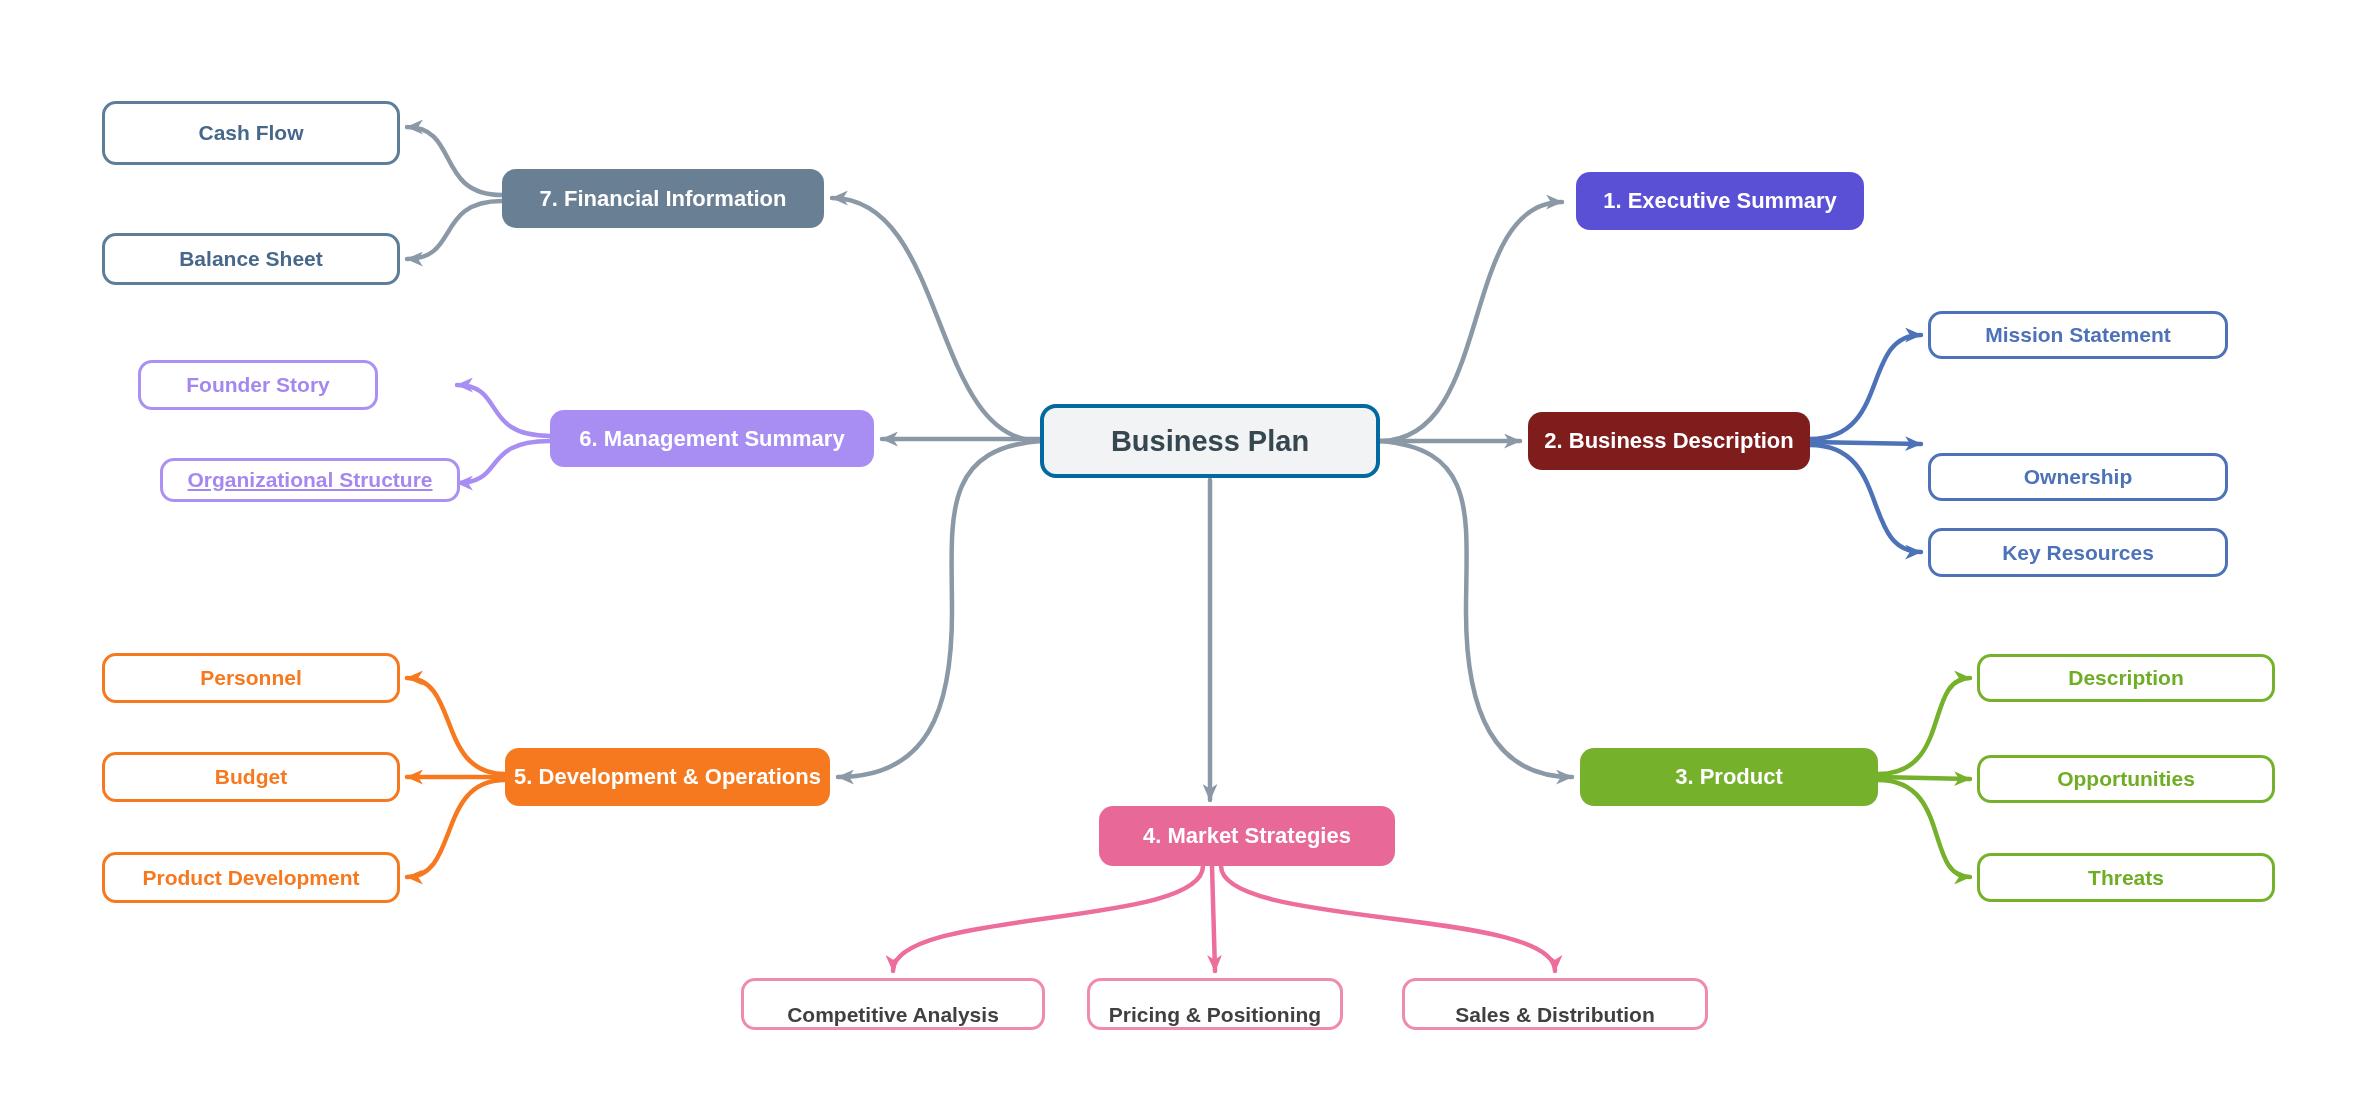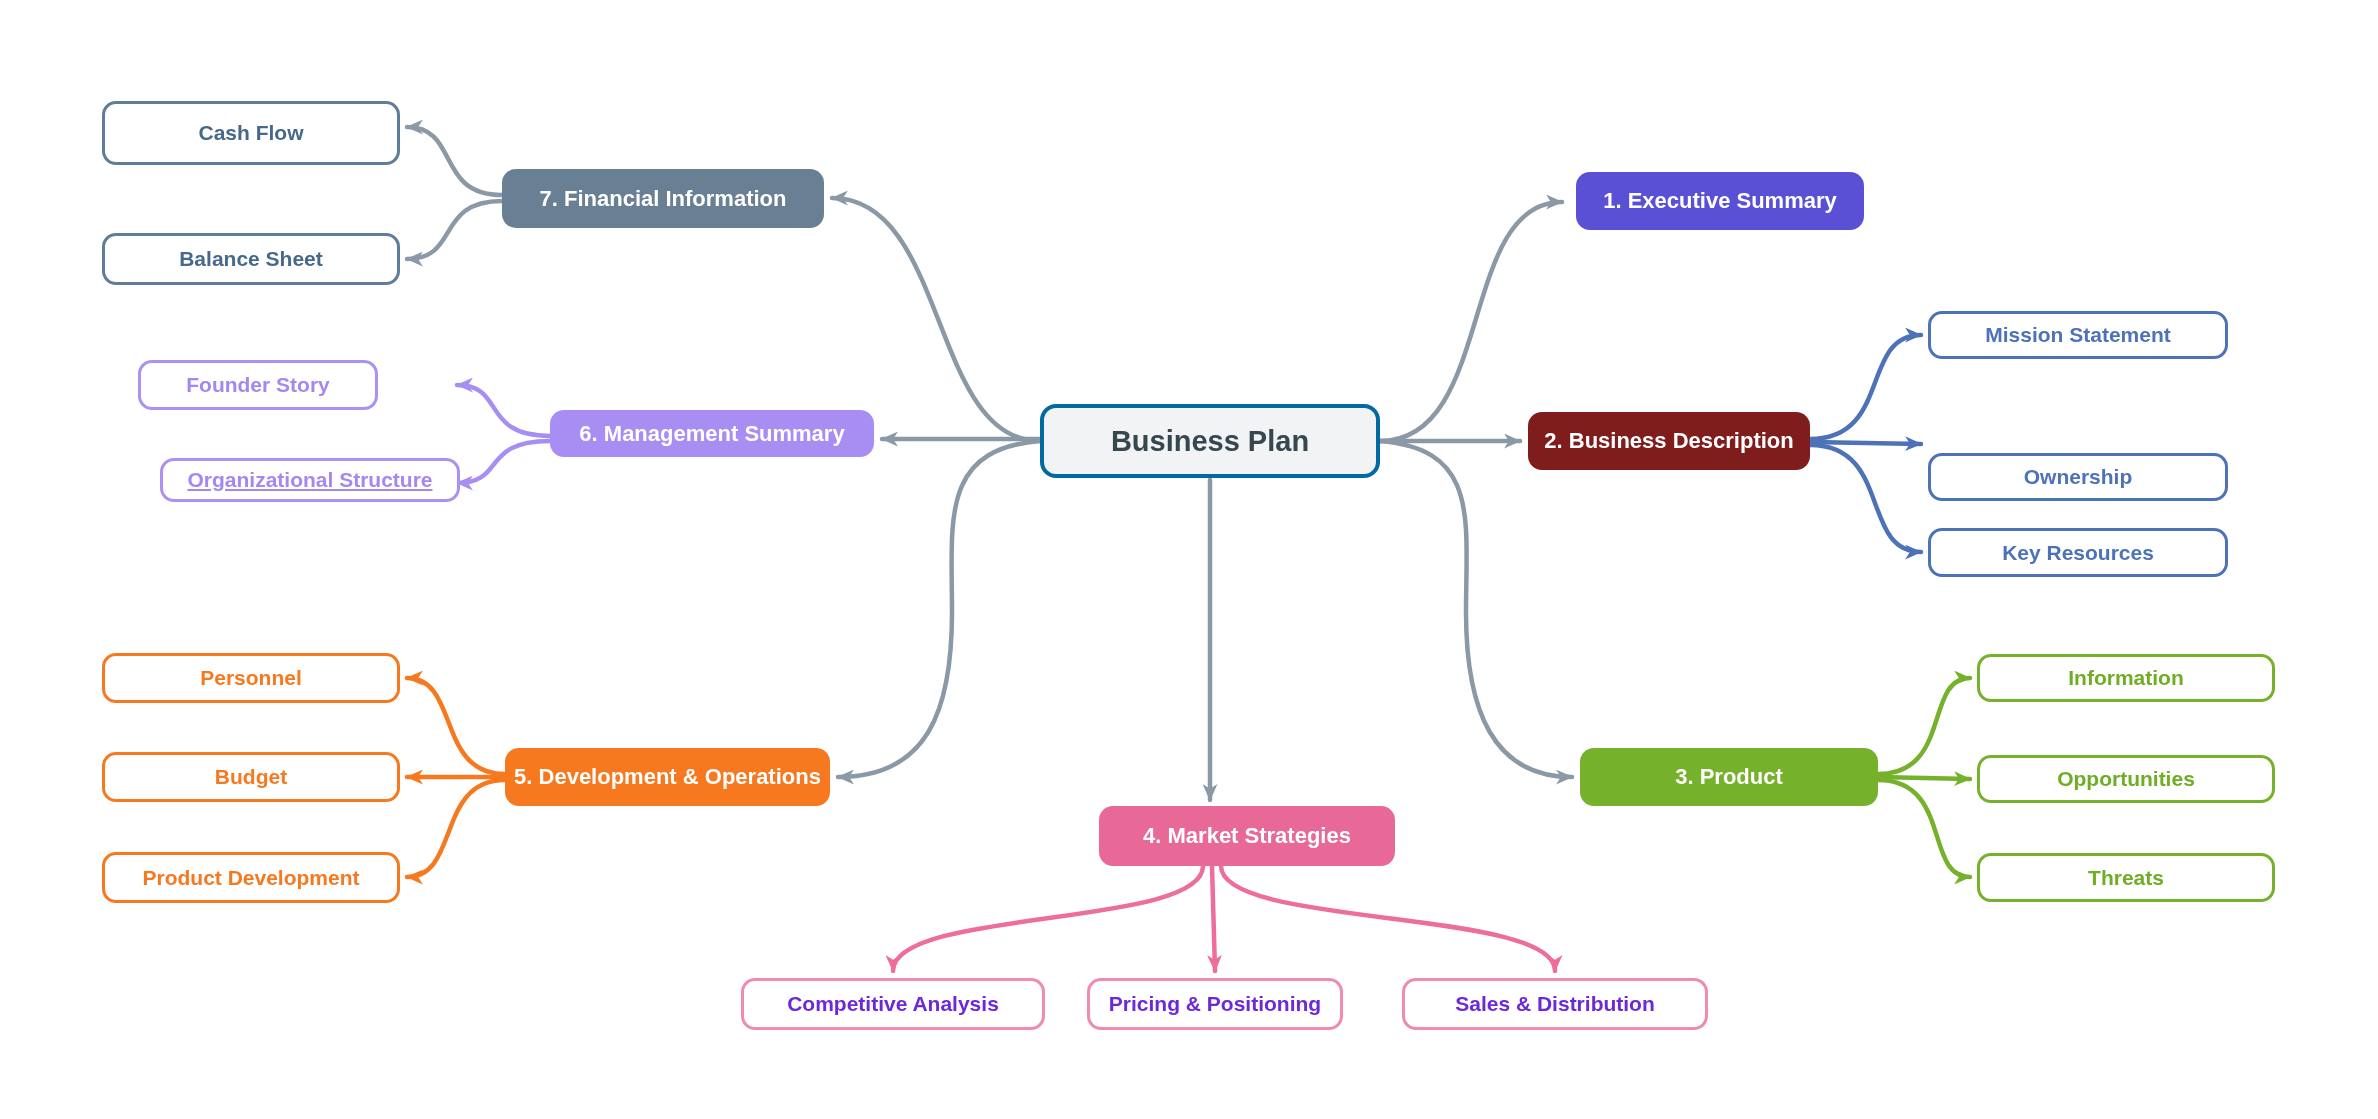--- a/index.html
+++ b/index.html
@@ -64,21 +64,21 @@
   .branch.mgmt    { background: #a88ef3; }
   .branch.fin     { background: #697f93; }
 
   .node.leaf {
     background: #ffffff;
     border: 3px solid;
     font-size: 21px;
   }
   .leaf.blue   { border-color: #4d72b8; color: #4d72b8; }
   .leaf.green  { border-color: #76b12c; color: #6fad24; }
-  .leaf.pink   { border-color: #f08ab1; color: #6d28d9; }
+  .leaf.pink   { border-color: #f08ab1; color: #404040; align-items: flex-end; }
   .leaf.orange { border-color: #f6791f; color: #f6791f; }
   .leaf.lav    { border-color: #ab91f3; color: #a488f0; }
   .leaf.slateb { border-color: #5d7d98; color: #47688a; }
 </style>
 </head>
 <body>
 
 <div class="canvas">
 
   <svg class="edges" viewBox="0 0 2378 1119">
@@ -146,39 +146,39 @@
   </div>
   <div class="node branch product" style="left:1580px; top:748px; width:298px; height:58px;">
     <span>3. Product</span>
   </div>
   <div class="node branch market" style="left:1062px; top:806px; width:296px; height:60px;">
     <span>4. Market Strategies</span>
   </div>
   <div class="node branch devops" style="left:505px; top:748px; width:325px; height:58px;">
     <span>5. Development &amp; Operations</span>
   </div>
-  <div class="node branch mgmt" style="left:550px; top:410px; width:324px; height:47px;">
+  <div class="node branch mgmt" style="left:550px; top:410px; width:324px; height:57px;">
     <span>6. Management Summary</span>
   </div>
   <div class="node branch fin" style="left:502px; top:169px; width:322px; height:59px;">
     <span>7. Financial Information</span>
   </div>
 
   <div class="node leaf blue" style="left:1928px; top:311px; width:300px; height:48px;">
     <span>Mission Statement</span>
   </div>
   <div class="node leaf blue" style="left:1928px; top:420px; width:300px; height:48px;margin-top:33px;">
     <span>Ownership</span>
   </div>
   <div class="node leaf blue" style="left:1928px; top:528px; width:300px; height:49px;">
     <span>Key Resources</span>
   </div>
 
   <div class="node leaf green" style="left:1977px; top:654px; width:298px; height:48px;">
-    <span>Information</span>
+    <span>Description</span>
   </div>
   <div class="node leaf green" style="left:1977px; top:755px; width:298px; height:48px;">
     <span>Opportunities</span>
   </div>
   <div class="node leaf green" style="left:1977px; top:853px; width:298px; height:49px;">
     <span>Threats</span>
   </div>
 
   <div class="node leaf pink" style="left:741px; top:978px; width:304px; height:52px;">
     <span>Competitive Analysis</span>

